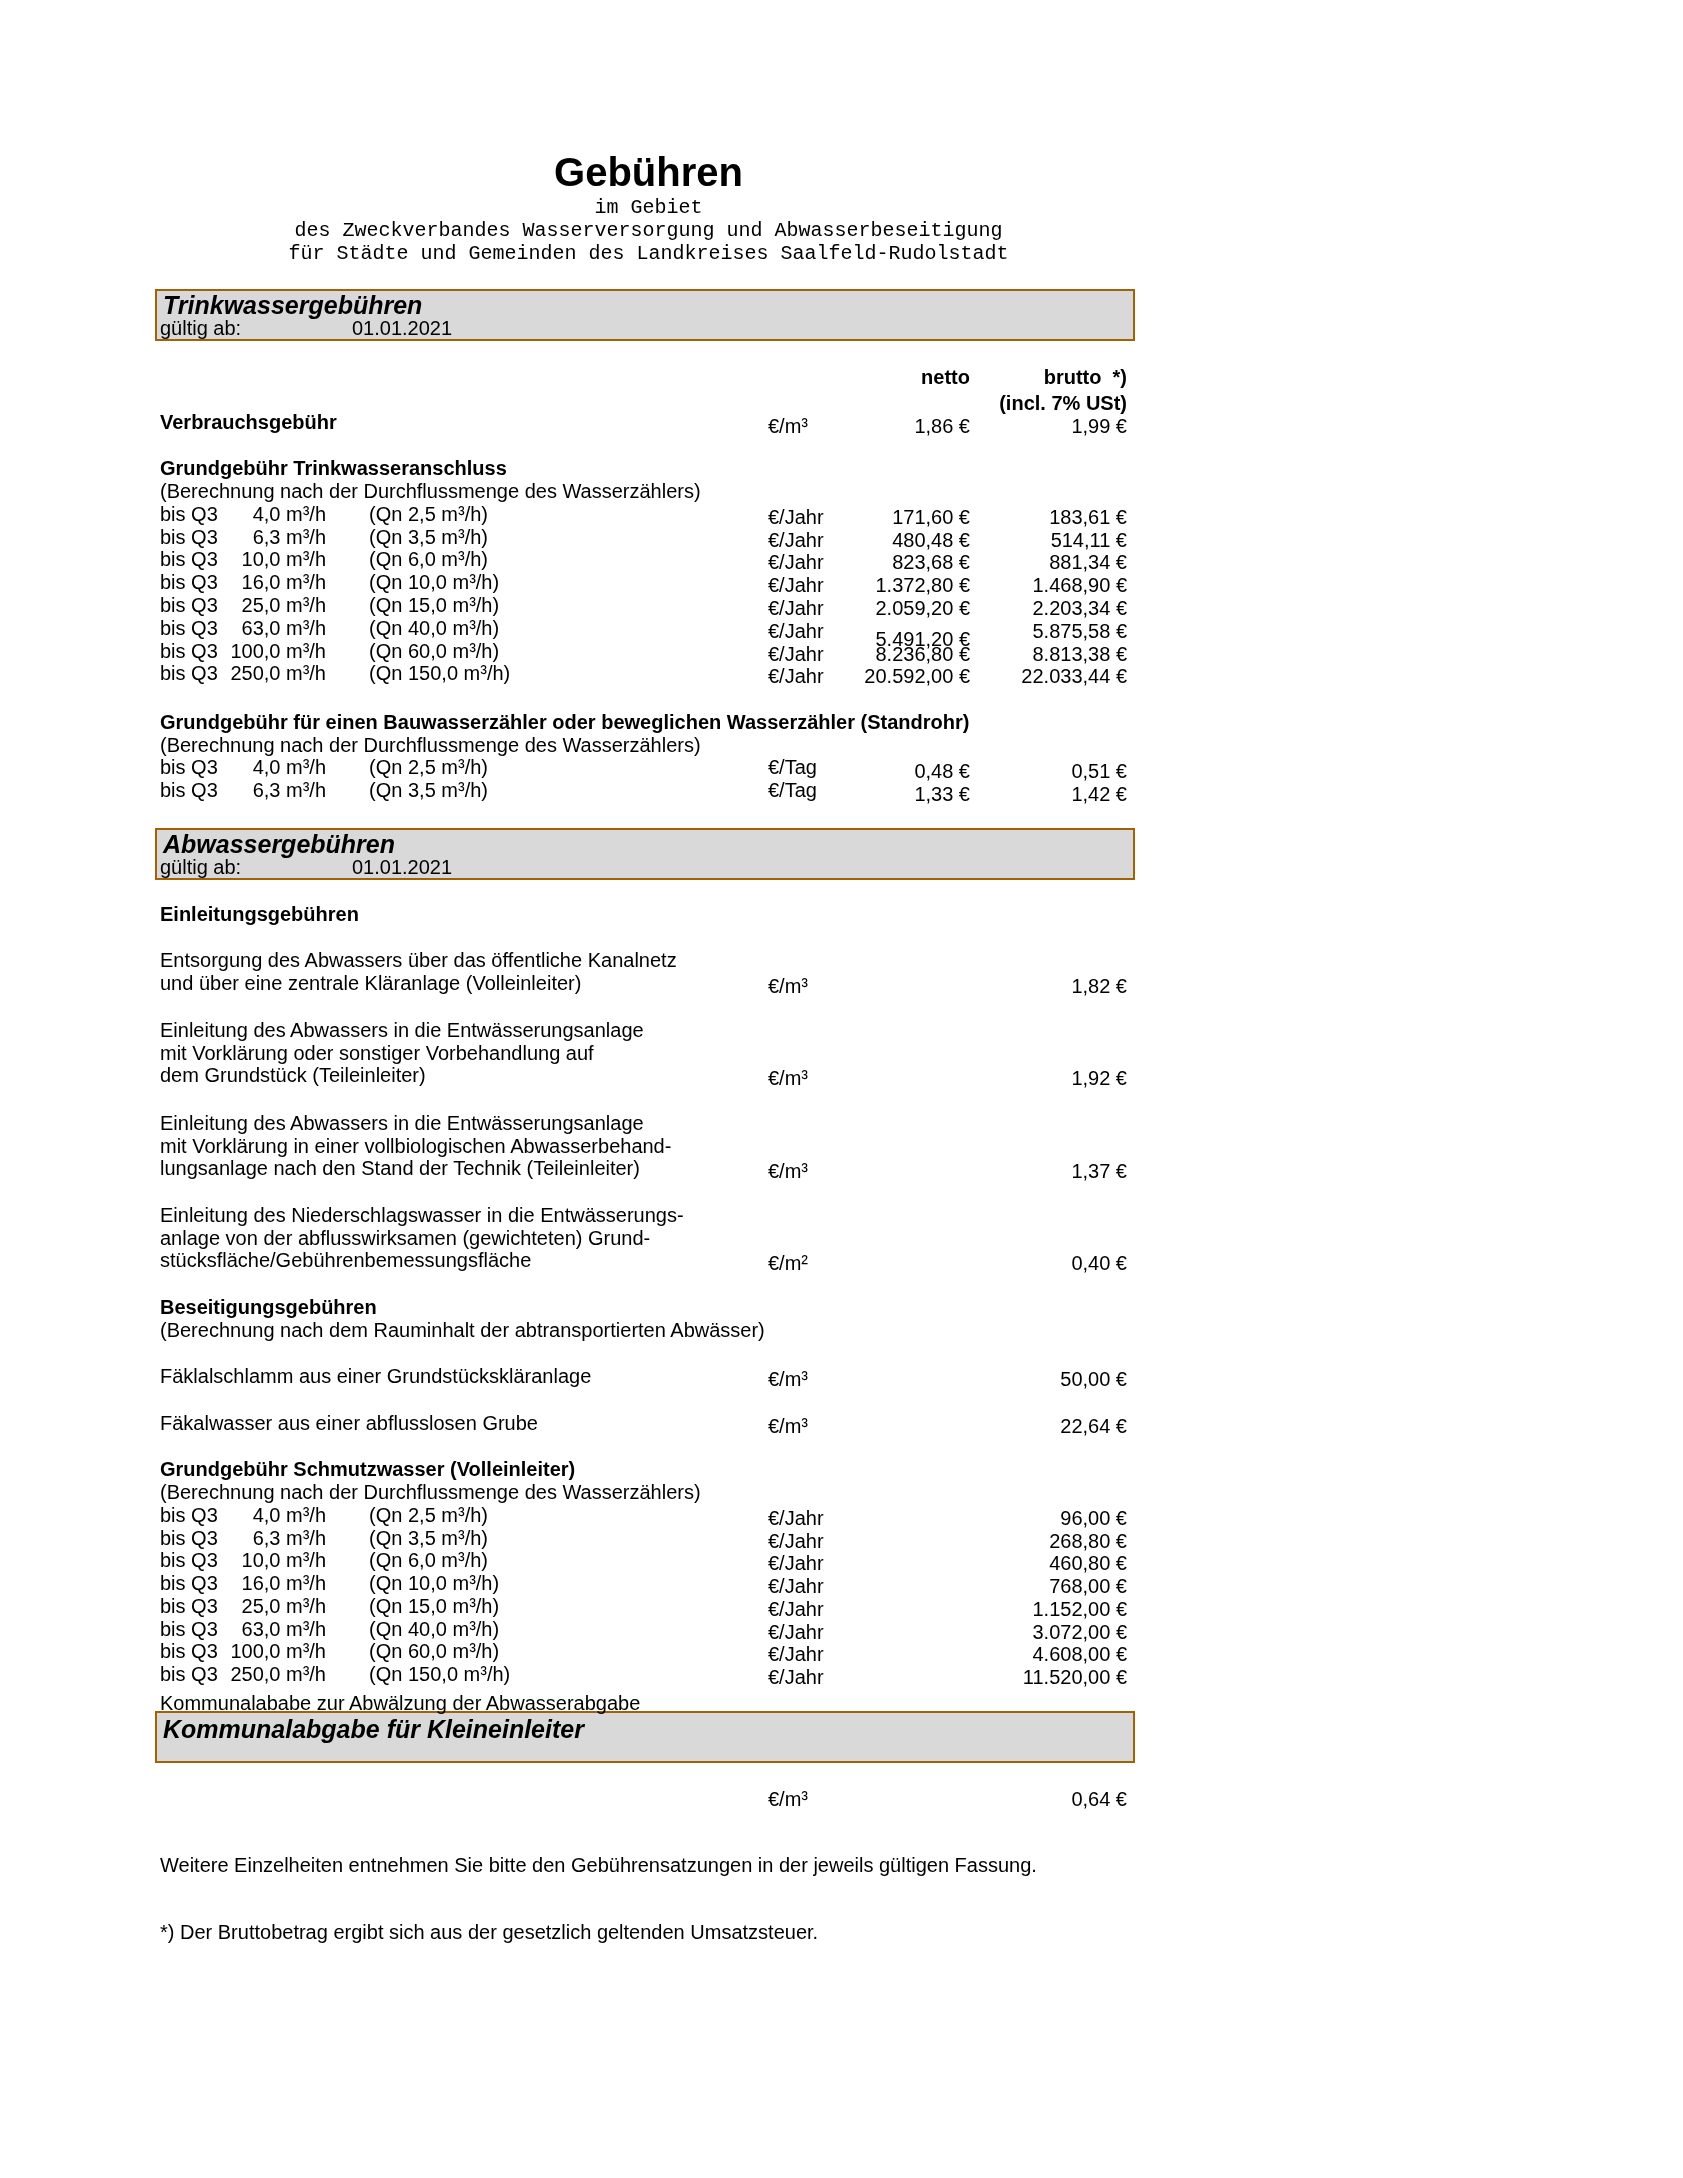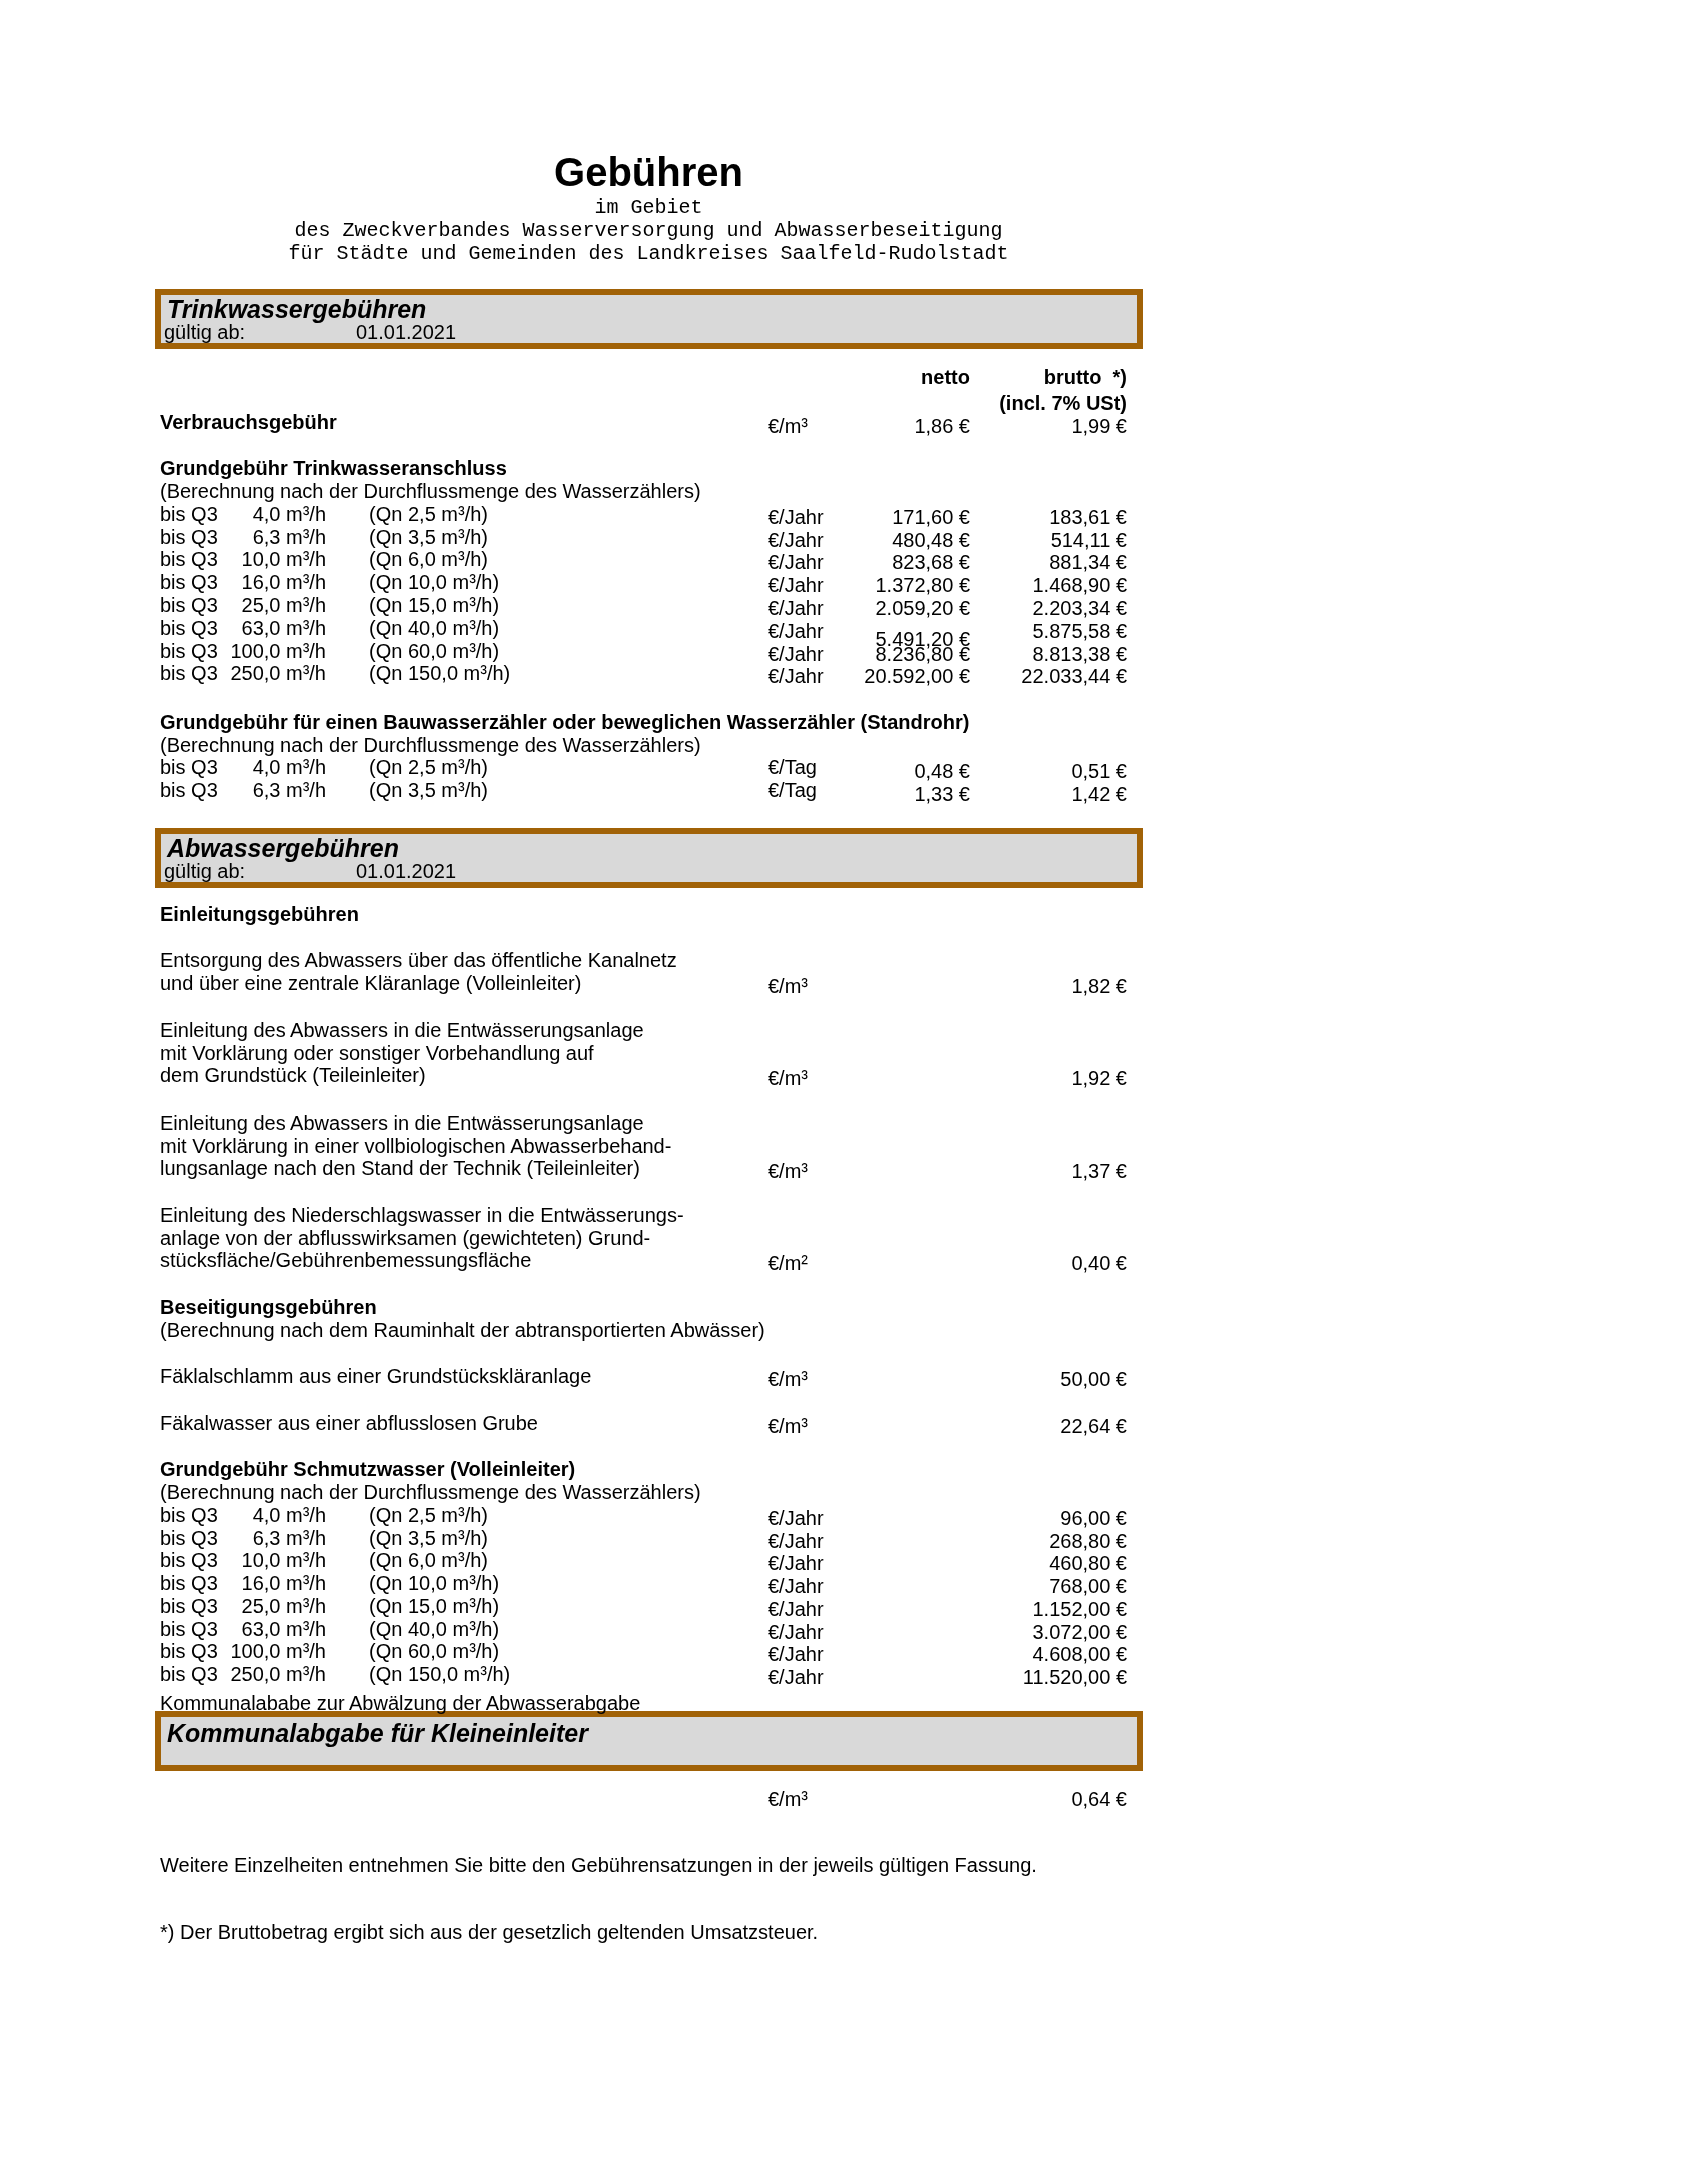--- a/index.html
+++ b/index.html
@@ -4,21 +4,21 @@
 <style>
   html, body { margin:0; padding:0; background:#ffffff; }
   body { width:1683px; height:2178px; position:relative; overflow:hidden;
          font-family:"Liberation Sans", sans-serif; color:#000; }
   .abs { position:absolute; white-space:pre; }
   .t { font-size:20px; line-height:23px; }
   .b { font-weight:bold; }
   .center { left:0; width:1297px; text-align:center; }
   .title { top:150px; font-size:40px; font-weight:bold; }
   .sub { font-size:20px;font-family:Liberation Mono, monospace; }
-  .box { position:absolute; left:155px; width:976px; background:#d9d9d9; border:6px solid #a16207; }
+  .box { position:absolute; left:155px; width:976px; background:#d9d9d9; border:2px solid #a16207; }
   .box .bt { position:absolute; left:6px; top:0px; font-size:25px; font-weight:bold; font-style:italic; }
   .box .bl { position:absolute; left:3px; font-size:20px; }
   .box .bd { position:absolute; left:195px; font-size:20px; }
   .unit { left:768px; }
   .net { width:198px; text-align:right; left:772px; }
   .gross { width:198px; text-align:right; left:929px; }
   .c1 { left:160px; }
   .c2 { left:227px; width:99px; text-align:right; }
   .c3 { left:369px; }
   .c4 { left:408px; width:94px; text-align:left; }

